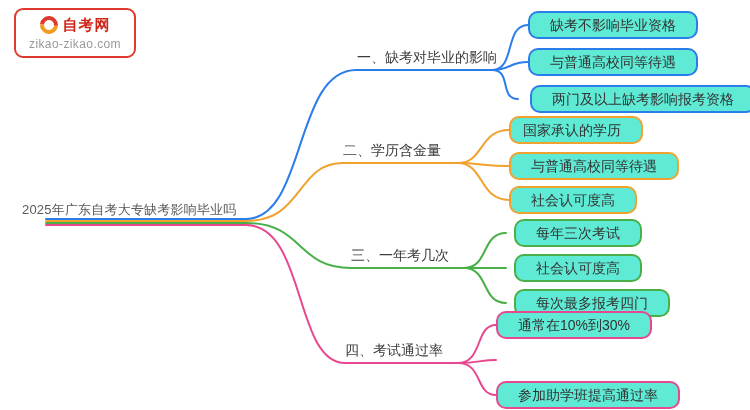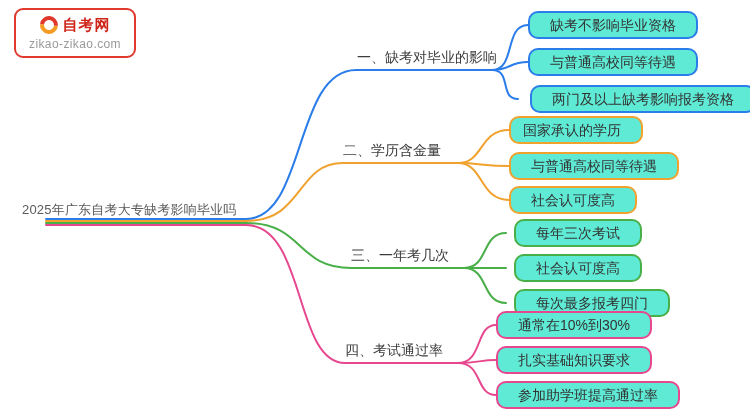--- a/index.html
+++ b/index.html
@@ -111,16 +111,15 @@
 
   <div class="leaf bd-orange l21">国家承认的学历</div>
   <div class="leaf bd-orange l23">社会认可度高</div>
   <div class="leaf bd-orange l22">与普通高校同等待遇</div>
 
   <div class="leaf bd-green l31">每年三次考试</div>
   <div class="leaf bd-green l32">社会认可度高</div>
   <div class="leaf bd-green l33">每次最多报考四门</div>
 
   <div class="leaf bd-pink l41">通常在10%到30%</div>
-  <div class="leaf bd-pink l42">扎实基础知识要求</div>
   <div class="leaf bd-pink l43">参加助学班提高通过率</div>
 
 </div>
 
 </body></html>

